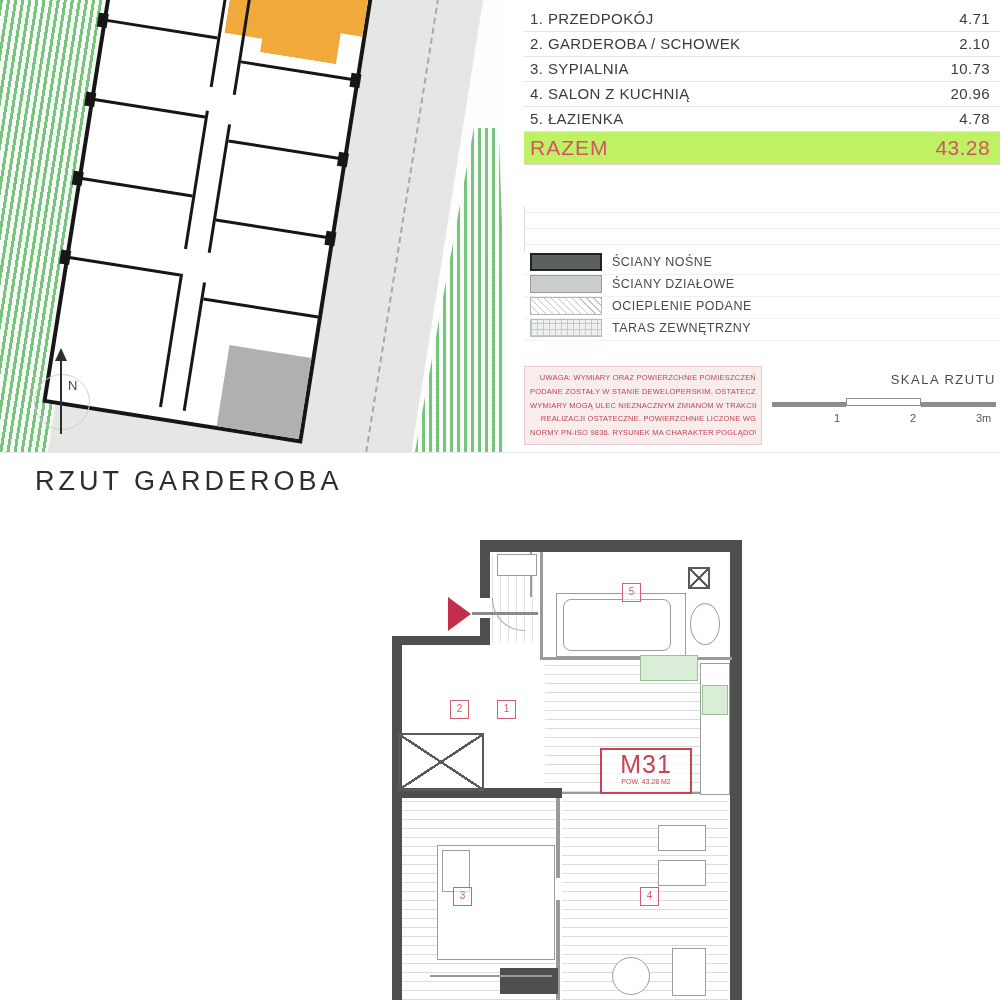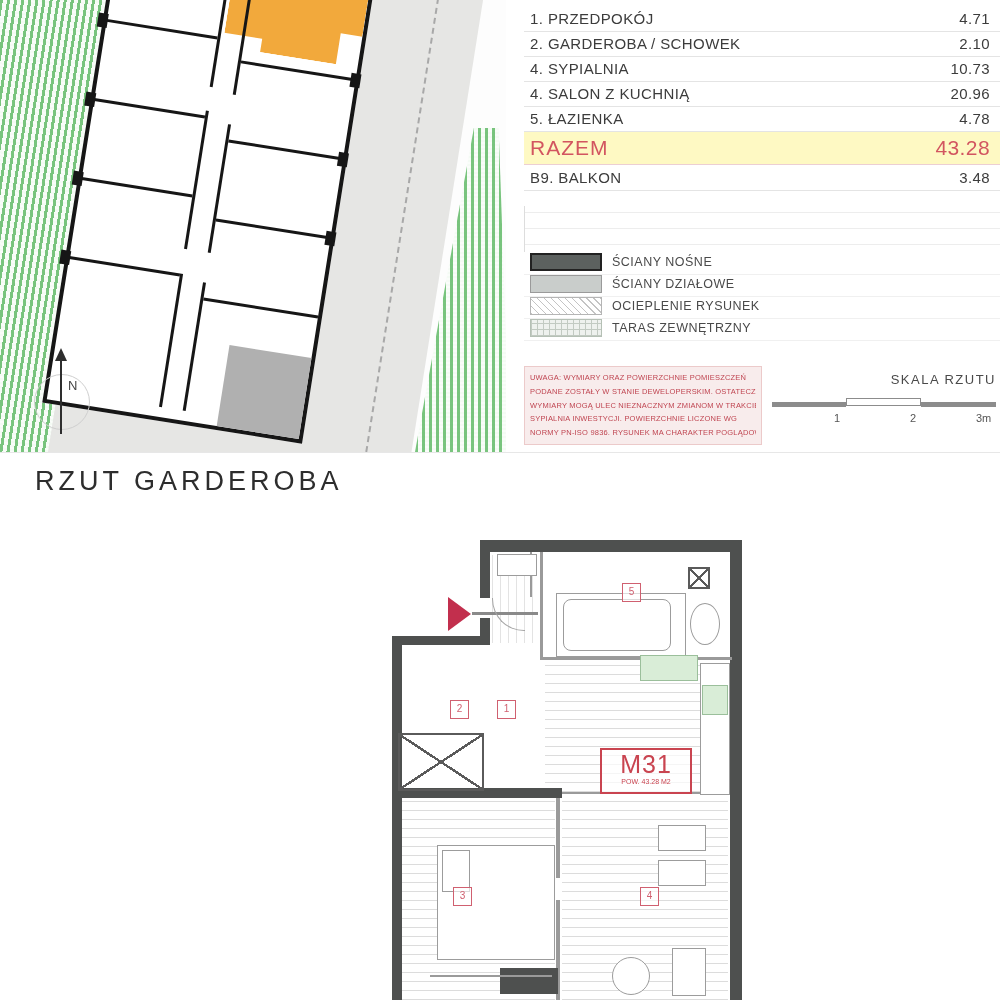--- a/index.html
+++ b/index.html
@@ -29,21 +29,21 @@
     border-left:6px solid transparent;border-right:6px solid transparent;border-bottom:13px solid #2e2e2e;}
   .north .nlbl{position:absolute;left:38px;top:30px;font-size:13px;color:#444;}
 
   
   .info{position:absolute;left:524px;top:0;width:476px;height:452px;overflow:hidden;background:#fff;}
   .thead{position:absolute;left:0;top:-15px;width:100%;height:20px;font-size:12px;color:#666;letter-spacing:1px;}
   .trow{position:absolute;left:0;width:100%;height:25px;border-bottom:1px solid #e4e4e4;
         font-size:15px;color:#3c3c3c;letter-spacing:.4px;}
   .trow .lbl{position:absolute;left:6px;top:4px;}
   .trow .val{position:absolute;right:10px;top:4px;}
-  .trow.total{height:32px;background:#fef9c3;border-bottom:1px solid #eccfd3;}
+  .trow.total{height:32px;background:#bef264;border-bottom:1px solid #eccfd3;}
   .trow.total .lbl{top:4px;font-size:21px;color:#d25560;letter-spacing:1px;}
   .trow.total .val{top:4px;font-size:21px;color:#d25560;}
   .faintline{position:absolute;left:0;width:100%;height:0;border-top:1px solid #ededed;}
   .leftmark{position:absolute;left:0;top:206px;width:0;height:46px;border-left:1px solid #ddd;}
 
   .lgrow{position:absolute;left:0;width:100%;height:22px;border-bottom:1px solid #f0f0f0;}
   .lgrow .sw{position:absolute;left:6px;top:1px;width:72px;height:18px;box-sizing:border-box;}
   .lgrow .lglbl{position:absolute;left:88px;top:3px;font-size:12.5px;color:#4a4a4a;letter-spacing:.5px;}
   .sw1{background:#5c615f;border:2px solid #222;}
   .sw2{background:#c9cdcb;border:1px solid #9a9a9a;}
@@ -51,21 +51,21 @@
        background-image:repeating-linear-gradient(45deg,#c4c4c4 0 1px,transparent 1px 5px);}
   .sw4{background:#eef1ee;border:1px solid #b5c0b5;
        background-image:repeating-linear-gradient(90deg,#c2cac2 0 1px,transparent 1px 6px),
                         repeating-linear-gradient(0deg,#c2cac2 0 1px,transparent 1px 6px);}
   .sw5{background:#f2faf2;border:1px solid #69a96b;
        background-image:repeating-linear-gradient(90deg,#6cbf6f 0 3px,transparent 3px 7px);}
 
   .disc{position:absolute;left:0;top:366px;width:238px;height:79px;background:#f8ecec;
         border:1px solid #eccaca;box-sizing:border-box;padding:4px 5px;}
   .disc div{font-size:7.5px;line-height:13.8px;color:#bf4450;letter-spacing:.2px;
-        filter:blur(.45px);white-space:nowrap;overflow:hidden;}
+        filter:blur(.45px);white-space:nowrap;overflow:hidden;text-align:right;}
   .scale-title{position:absolute;left:240px;top:372px;width:232px;text-align:right;
         font-size:13px;color:#4a4a4a;letter-spacing:1.5px;}
   .bar{position:absolute;left:248px;top:398px;width:224px;height:14px;}
   .bar .seg{position:absolute;height:5px;}
   .bar .s1{left:0;top:4px;width:74px;background:#8c8c8c;}
   .bar .s2{left:74px;top:0;width:75px;background:#fff;border:1.5px solid #8c8c8c;box-sizing:border-box;height:8px;}
   .bar .s3{left:149px;top:4px;width:75px;background:#8c8c8c;}
   .tick{position:absolute;top:412px;font-size:11px;color:#555;}
 
   
@@ -153,69 +153,65 @@
 
     <div class="trow" style="top:6px">
       <span class="lbl">1. PRZEDPOKÓJ</span>
       <span class="val">4.71</span>
       </div>
     <div class="trow" style="top:31px">
       <span class="lbl">2. GARDEROBA / SCHOWEK</span>
       <span class="val">2.10</span>
       </div>
     <div class="trow" style="top:56px">
-      <span class="lbl">4. SYPIALNIA</span>
+      <span class="lbl">3. SYPIALNIA</span>
       <span class="val">10.73</span>
       </div>
     <div class="trow" style="top:81px">
       <span class="lbl">4. SALON Z KUCHNIĄ</span>
       <span class="val">20.96</span>
       </div>
     <div class="trow" style="top:106px">
       <span class="lbl">5. ŁAZIENKA</span>
       <span class="val">4.78</span>
       </div>
 
     <div class="trow total" style="top:132px">
       <span class="lbl">RAZEM</span>
       <span class="val">43.28</span>
       </div>
 
-    <div class="trow" style="top:165px">
-      <span class="lbl">B9. BALKON</span>
-      <span class="val">3.48</span>
-      </div>
 
     <div class="faintline" style="top:212px"></div>
     <div class="faintline" style="top:228px"></div>
     <div class="faintline" style="top:244px"></div>
     <div class="leftmark"></div>
 
     <div class="lgrow" style="top:252px">
       <span class="sw sw1"></span>
       <span class="lglbl">ŚCIANY NOŚNE</span>
       </div>
     <div class="lgrow" style="top:274px">
       <span class="sw sw2"></span>
       <span class="lglbl">ŚCIANY DZIAŁOWE</span>
       </div>
     <div class="lgrow" style="top:296px">
       <span class="sw sw3"></span>
-      <span class="lglbl">OCIEPLENIE RYSUNEK</span>
+      <span class="lglbl">OCIEPLENIE PODANE</span>
       </div>
     <div class="lgrow" style="top:318px">
       <span class="sw sw4"></span>
       <span class="lglbl">TARAS ZEWNĘTRZNY</span>
       </div>
 
     <div class="disc">
       <div>UWAGA: WYMIARY ORAZ POWIERZCHNIE POMIESZCZEŃ</div>
       <div>PODANE ZOSTAŁY W STANIE DEWELOPERSKIM. OSTATECZNE</div>
       <div>WYMIARY MOGĄ ULEC NIEZNACZNYM ZMIANOM W TRAKCIE</div>
-      <div>SYPIALNIA INWESTYCJI. POWIERZCHNIE LICZONE WG</div>
+      <div>REALIZACJI OSTATECZNE. POWIERZCHNIE LICZONE WG</div>
       <div>NORMY PN-ISO 9836. RYSUNEK MA CHARAKTER POGLĄDOWY.</div>
     </div>
 
     <div class="scale-title">SKALA RZUTU</div>
     <div class="bar">
       <div class="seg s1"></div>
       <div class="seg s2"></div>
       <div class="seg s3"></div>
     </div>
     <span class="tick" style="left:310px">1</span>

